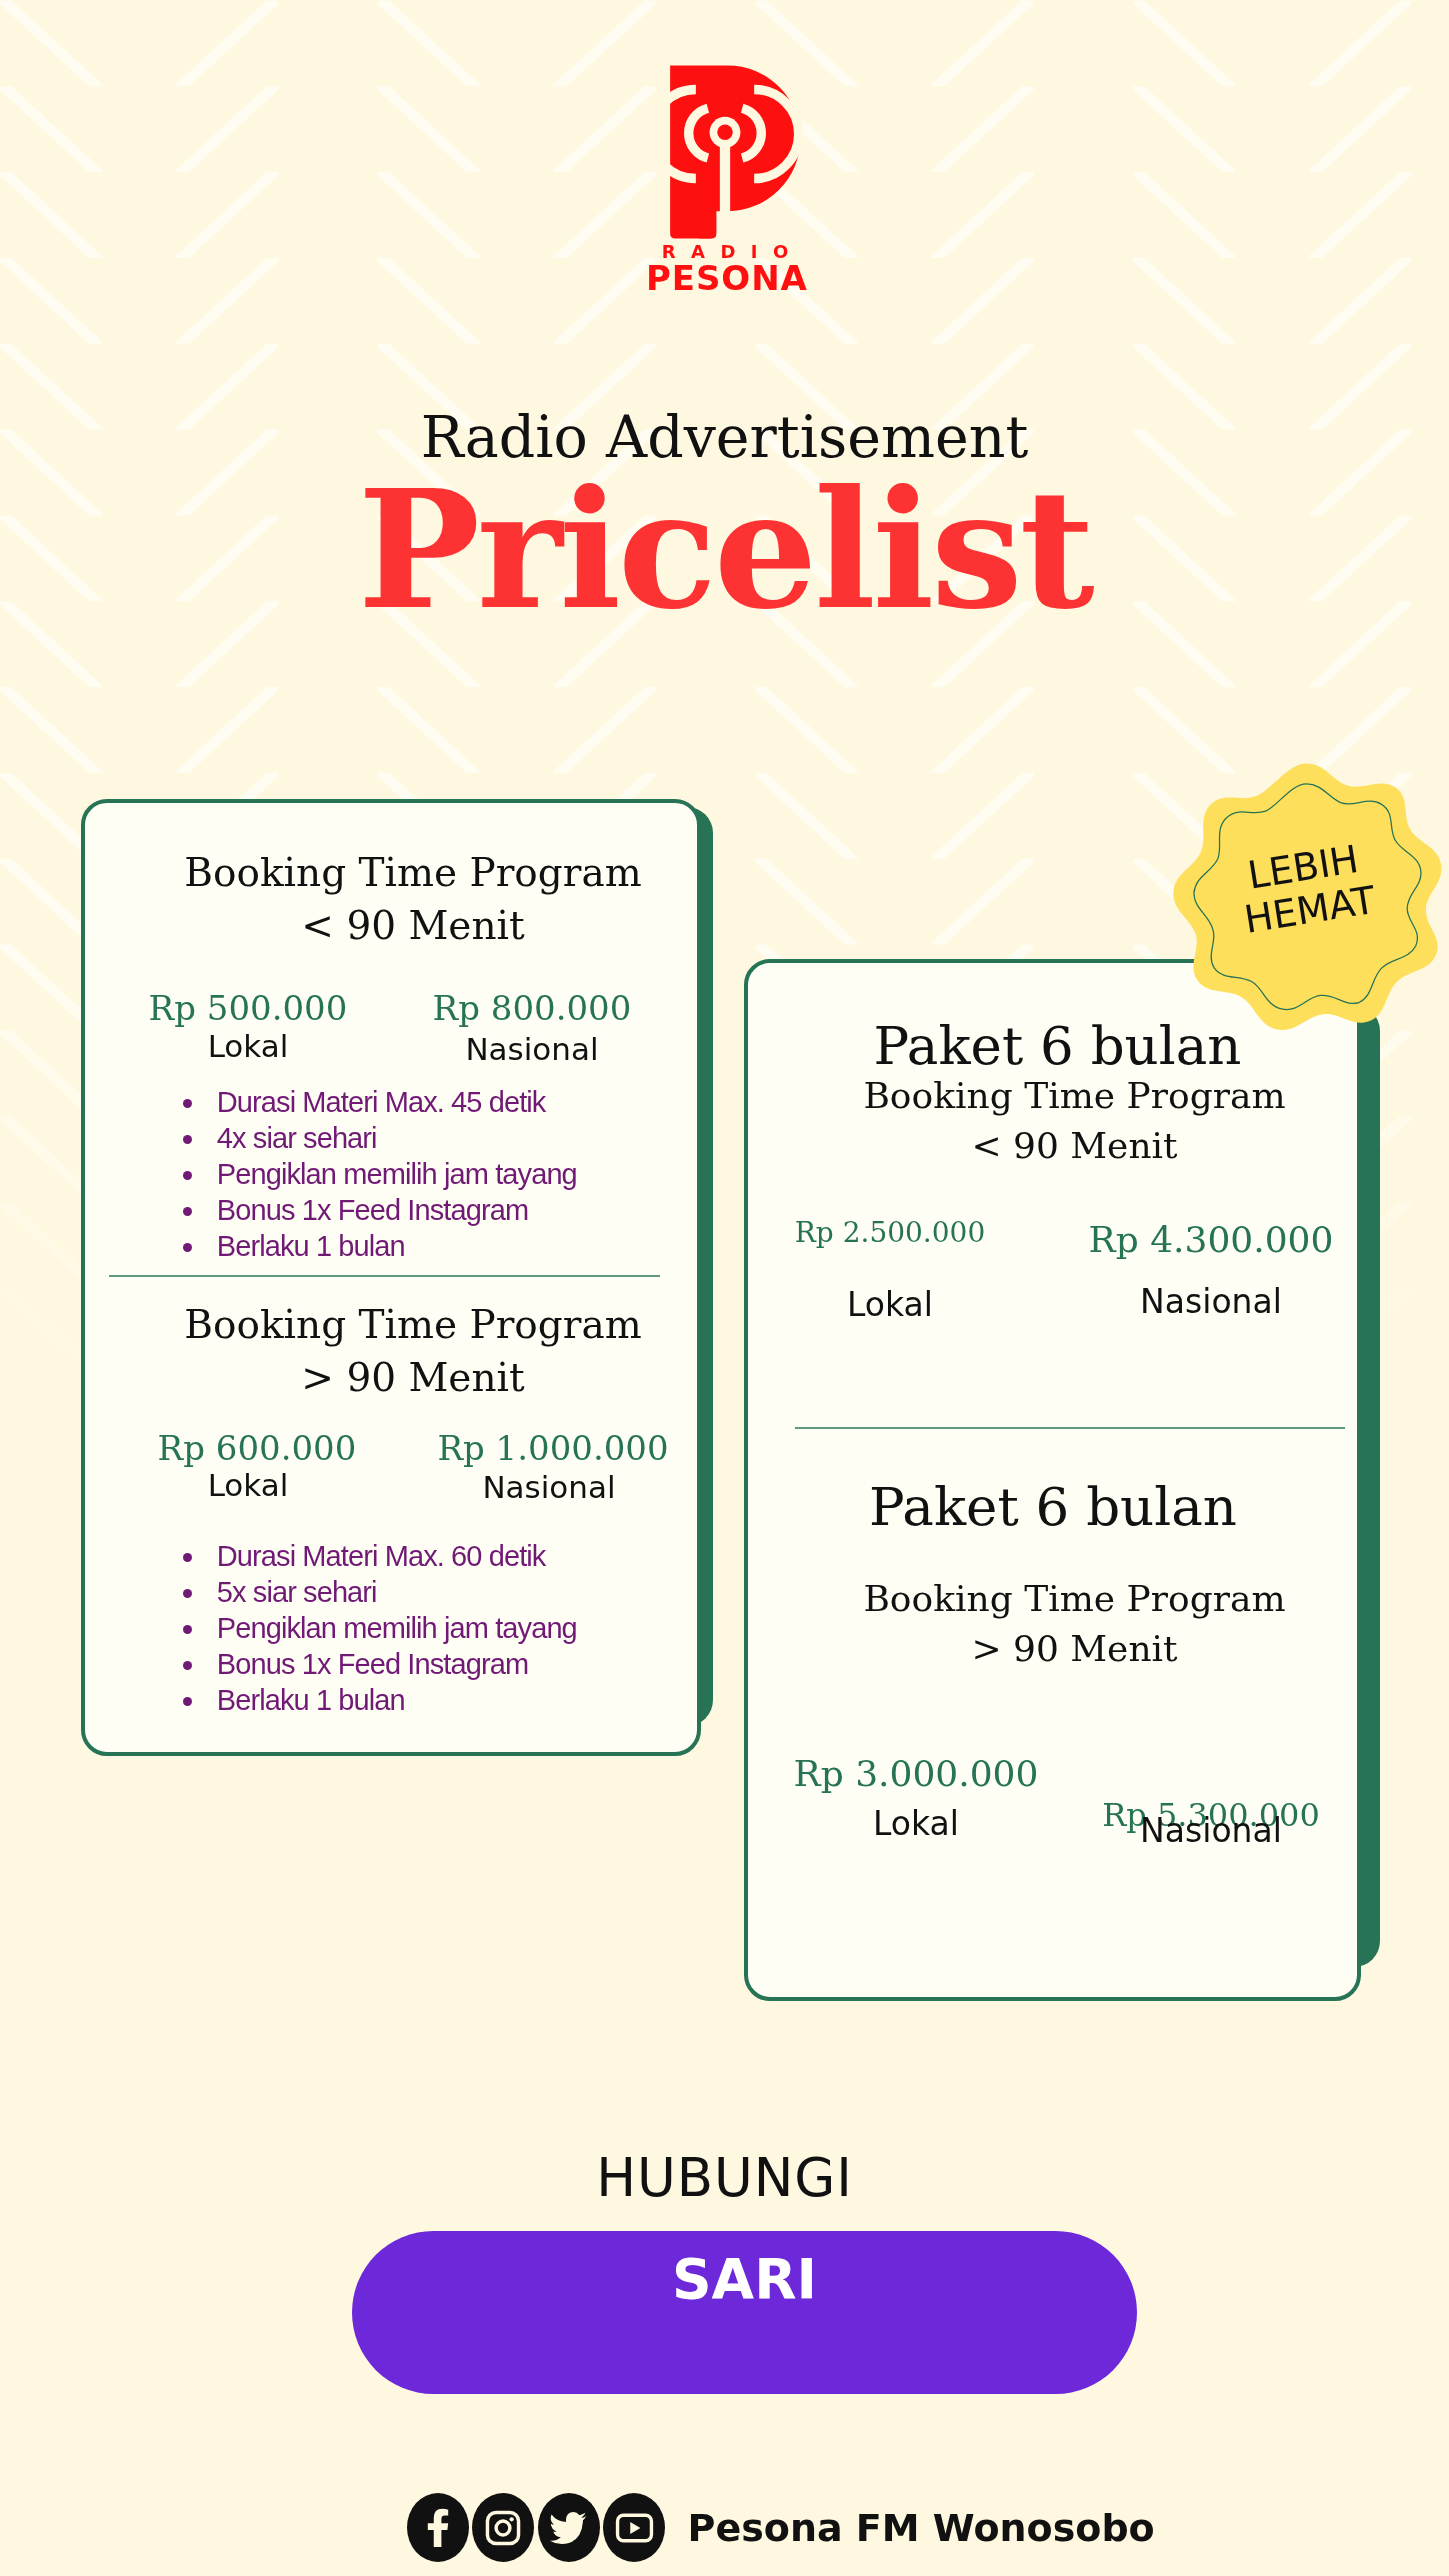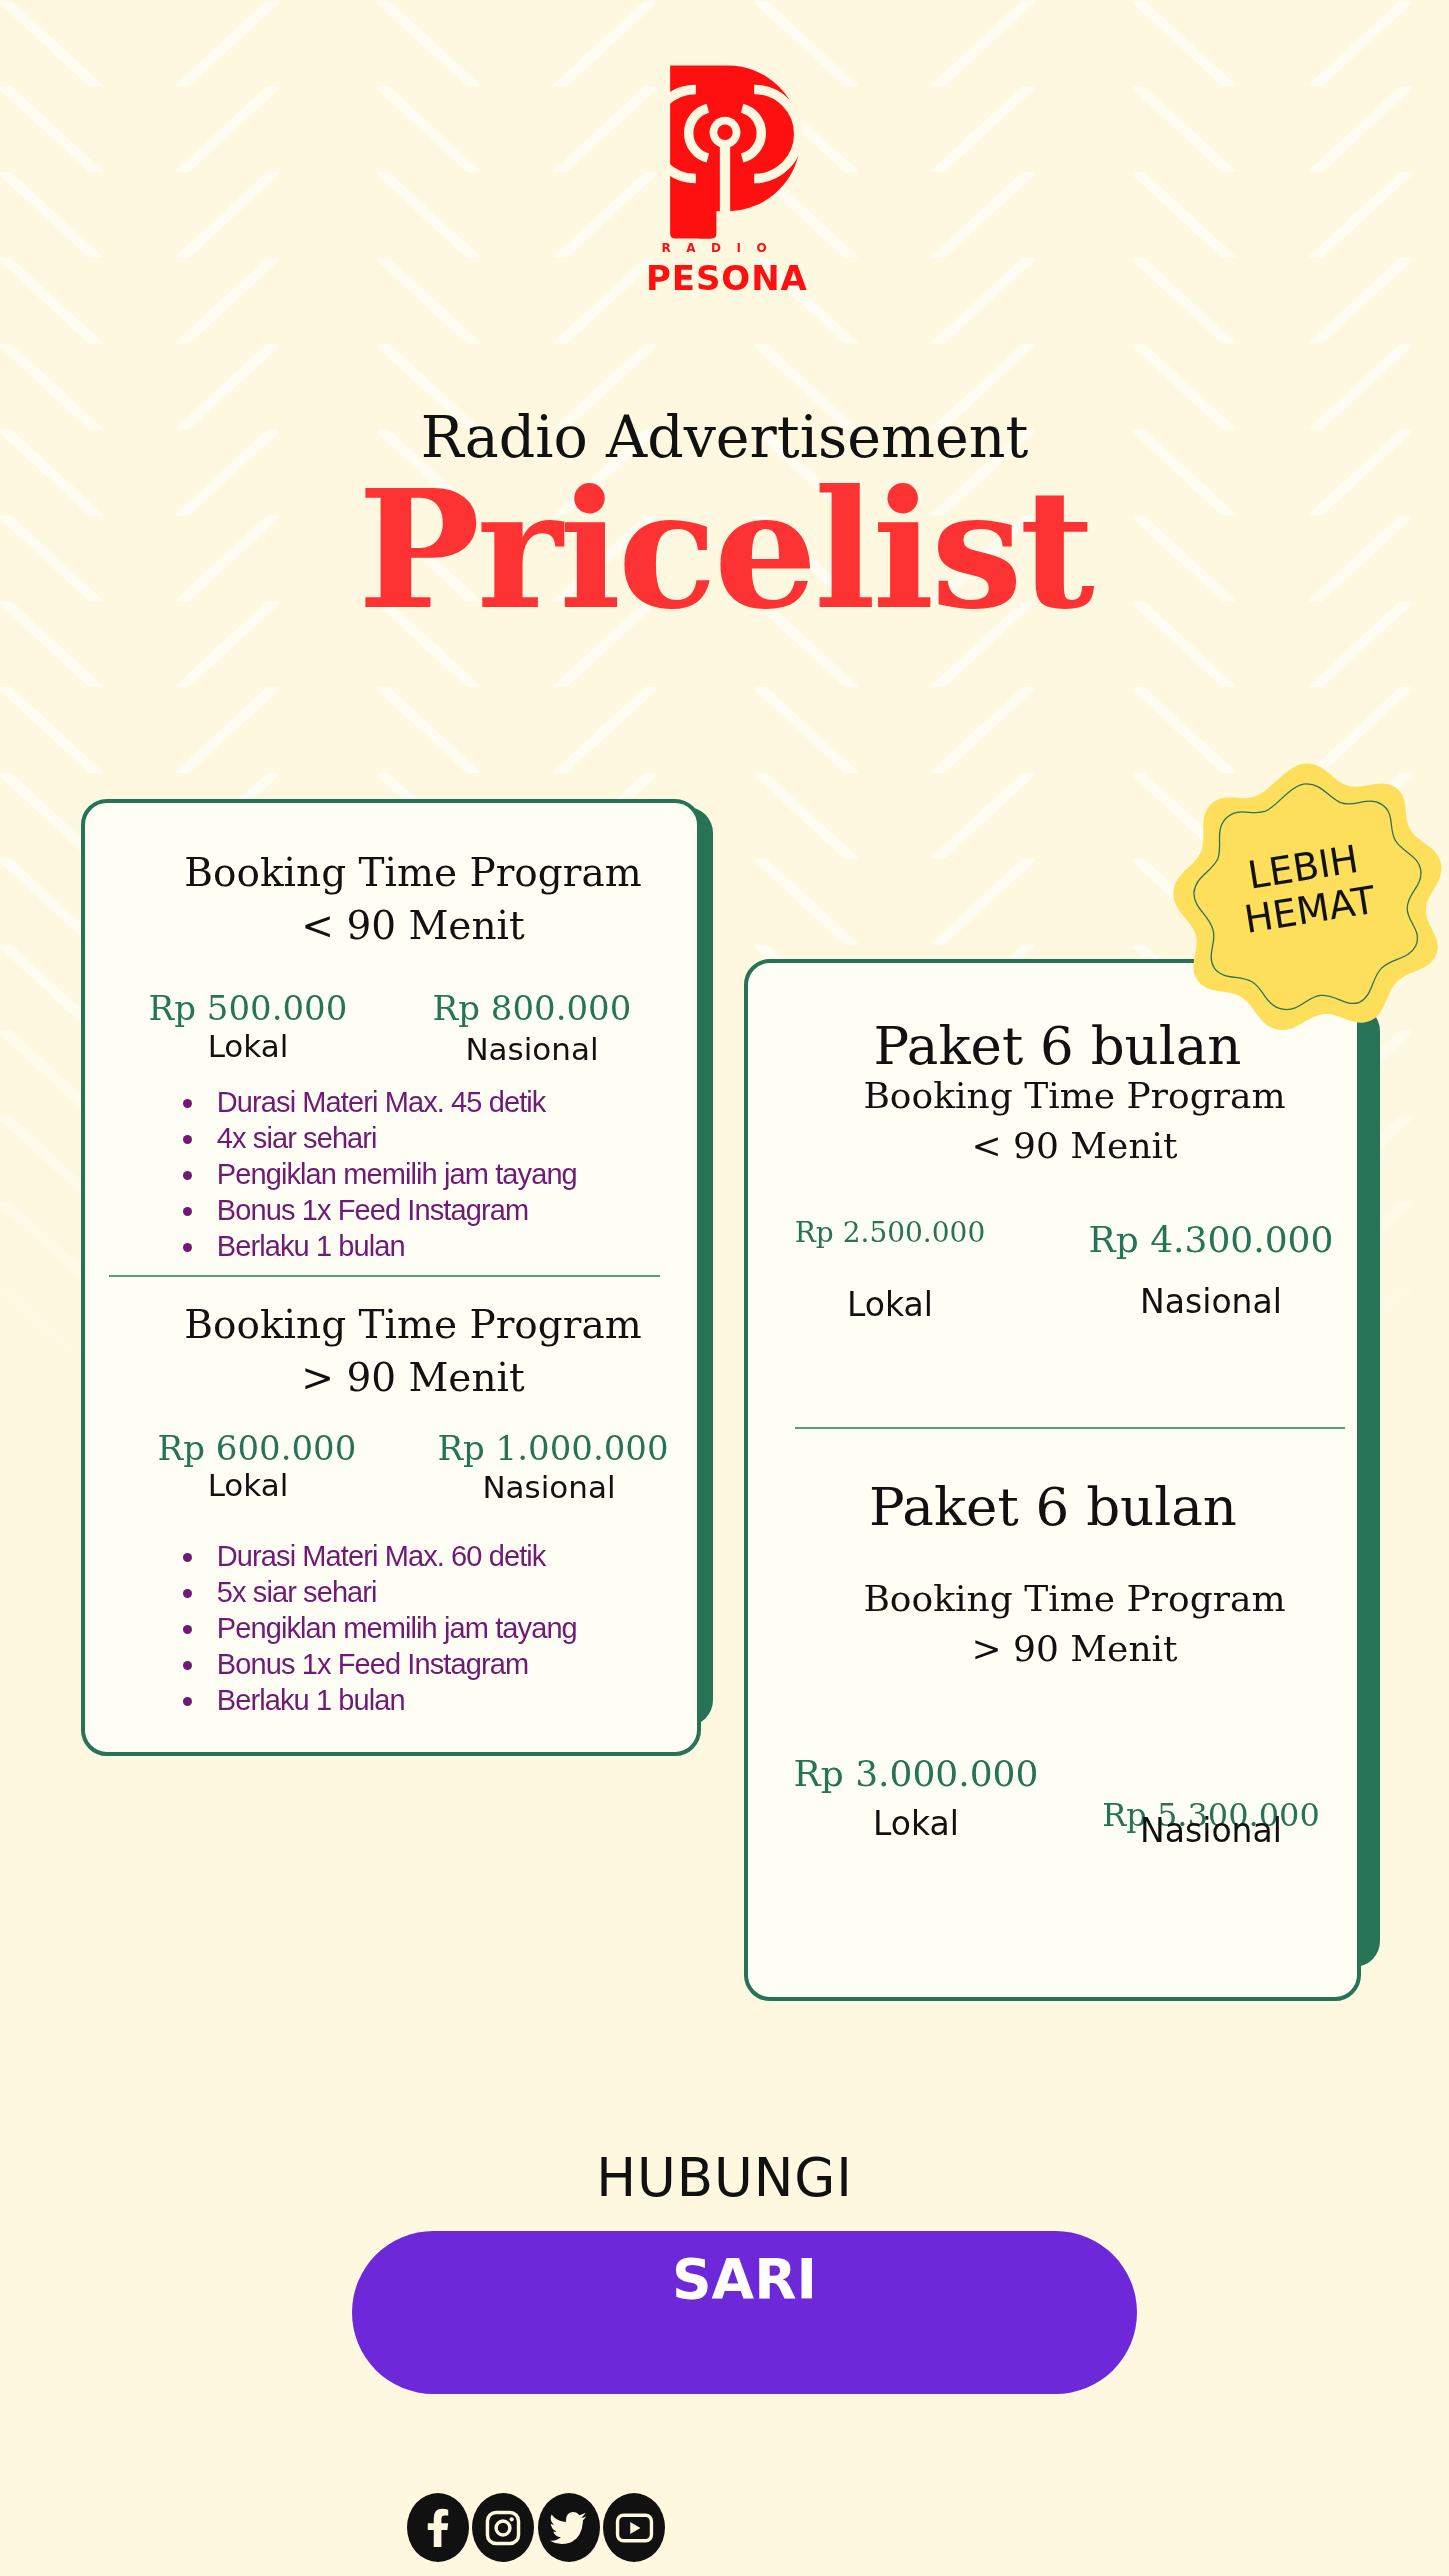--- a/index.html
+++ b/index.html
@@ -6,22 +6,22 @@
   body {
     width:1449px; height:2576px; position:relative; overflow:hidden;
     background:#fff8e1;
     font-family:"Liberation Sans", sans-serif;
   }
   .bg-pattern { position:absolute; left:0; top:0; width:1449px; height:1460px; pointer-events:none; }
   .bg-fade { position:absolute; left:0; top:945px; width:1449px; height:601px;
     background:linear-gradient(to bottom, rgba(255,248,225,0) 0%, #fff8e1 70%); pointer-events:none; }
 
   .logo { position:absolute; left:646px; top:62px; width:158px; height:232px; }
-  .logo-radio { position:absolute; left:0; width:158px; top:179px; 
-    font-family:"DejaVu Sans", sans-serif; font-weight:bold; color:#ff1010; font-size:12px; letter-spacing:15.5px; padding-left:15.5px; box-sizing:border-box; }
+  .logo-radio { position:absolute; left:0; width:158px; top:179px; text-align:center;
+    font-family:"DejaVu Sans", sans-serif; font-weight:bold; color:#ff1010; font-size:18px; letter-spacing:15.5px; padding-left:15.5px; box-sizing:border-box; }
   .logo-pesona { position:absolute; left:0; width:158px; top:196px; text-align:center;
     font-family:"DejaVu Sans", sans-serif; font-weight:bold; color:#ff1010; font-size:34px; letter-spacing:0.9px; }
 
   .subtitle { position:absolute; left:0; width:1449px; top:404px; text-align:center;
     font-family:"DejaVu Serif", serif; font-size:57px; color:#111; }
   .title { position:absolute; left:0; width:1449px; top:468px; text-align:center;
     font-family:"DejaVu Serif", serif; font-weight:bold; font-size:163px; color:#fd3333; letter-spacing:-3.4px; line-height:1; }
 
   .card { position:absolute; background:#fffef5; border:4.3px solid #267356; border-radius:26px; box-sizing:border-box; }
   .card-shadow { position:absolute; background:#267356; border-radius:26px; }
@@ -198,14 +198,15 @@
     <svg width="39" height="34" viewBox="0 0 46 40">
         <path d="M44,6 Q41,8 38,8 Q42,5 43,2 Q39,4 36,5 Q33,1 28,1 Q20,2 20,11 Q20,12 20,13 Q9,12 3,4 Q0,11 6,16 Q4,16 2,15 Q3,22 9,24 Q7,25 5,24 Q7,30 14,31 Q8,36 1,35 Q8,39 15,39 Q38,38 40,13 L40,11 Q42,9 44,6 Z" fill="#fff8e1"></path>
       </svg>
   </div>
   <div class="soc">
     <svg width="39" height="34" viewBox="0 0 46 40">
         <rect x="3" y="5" width="40" height="30" rx="7" fill="none" stroke="#fff8e1" stroke-width="4"></rect>
         <polygon points="18,13 30,20 18,27" fill="#fff8e1"></polygon>
       </svg>
   </div>
+  <span class="social-label">Pesona FM Wonosobo</span>
 </div>
 
 
 </body></html>

